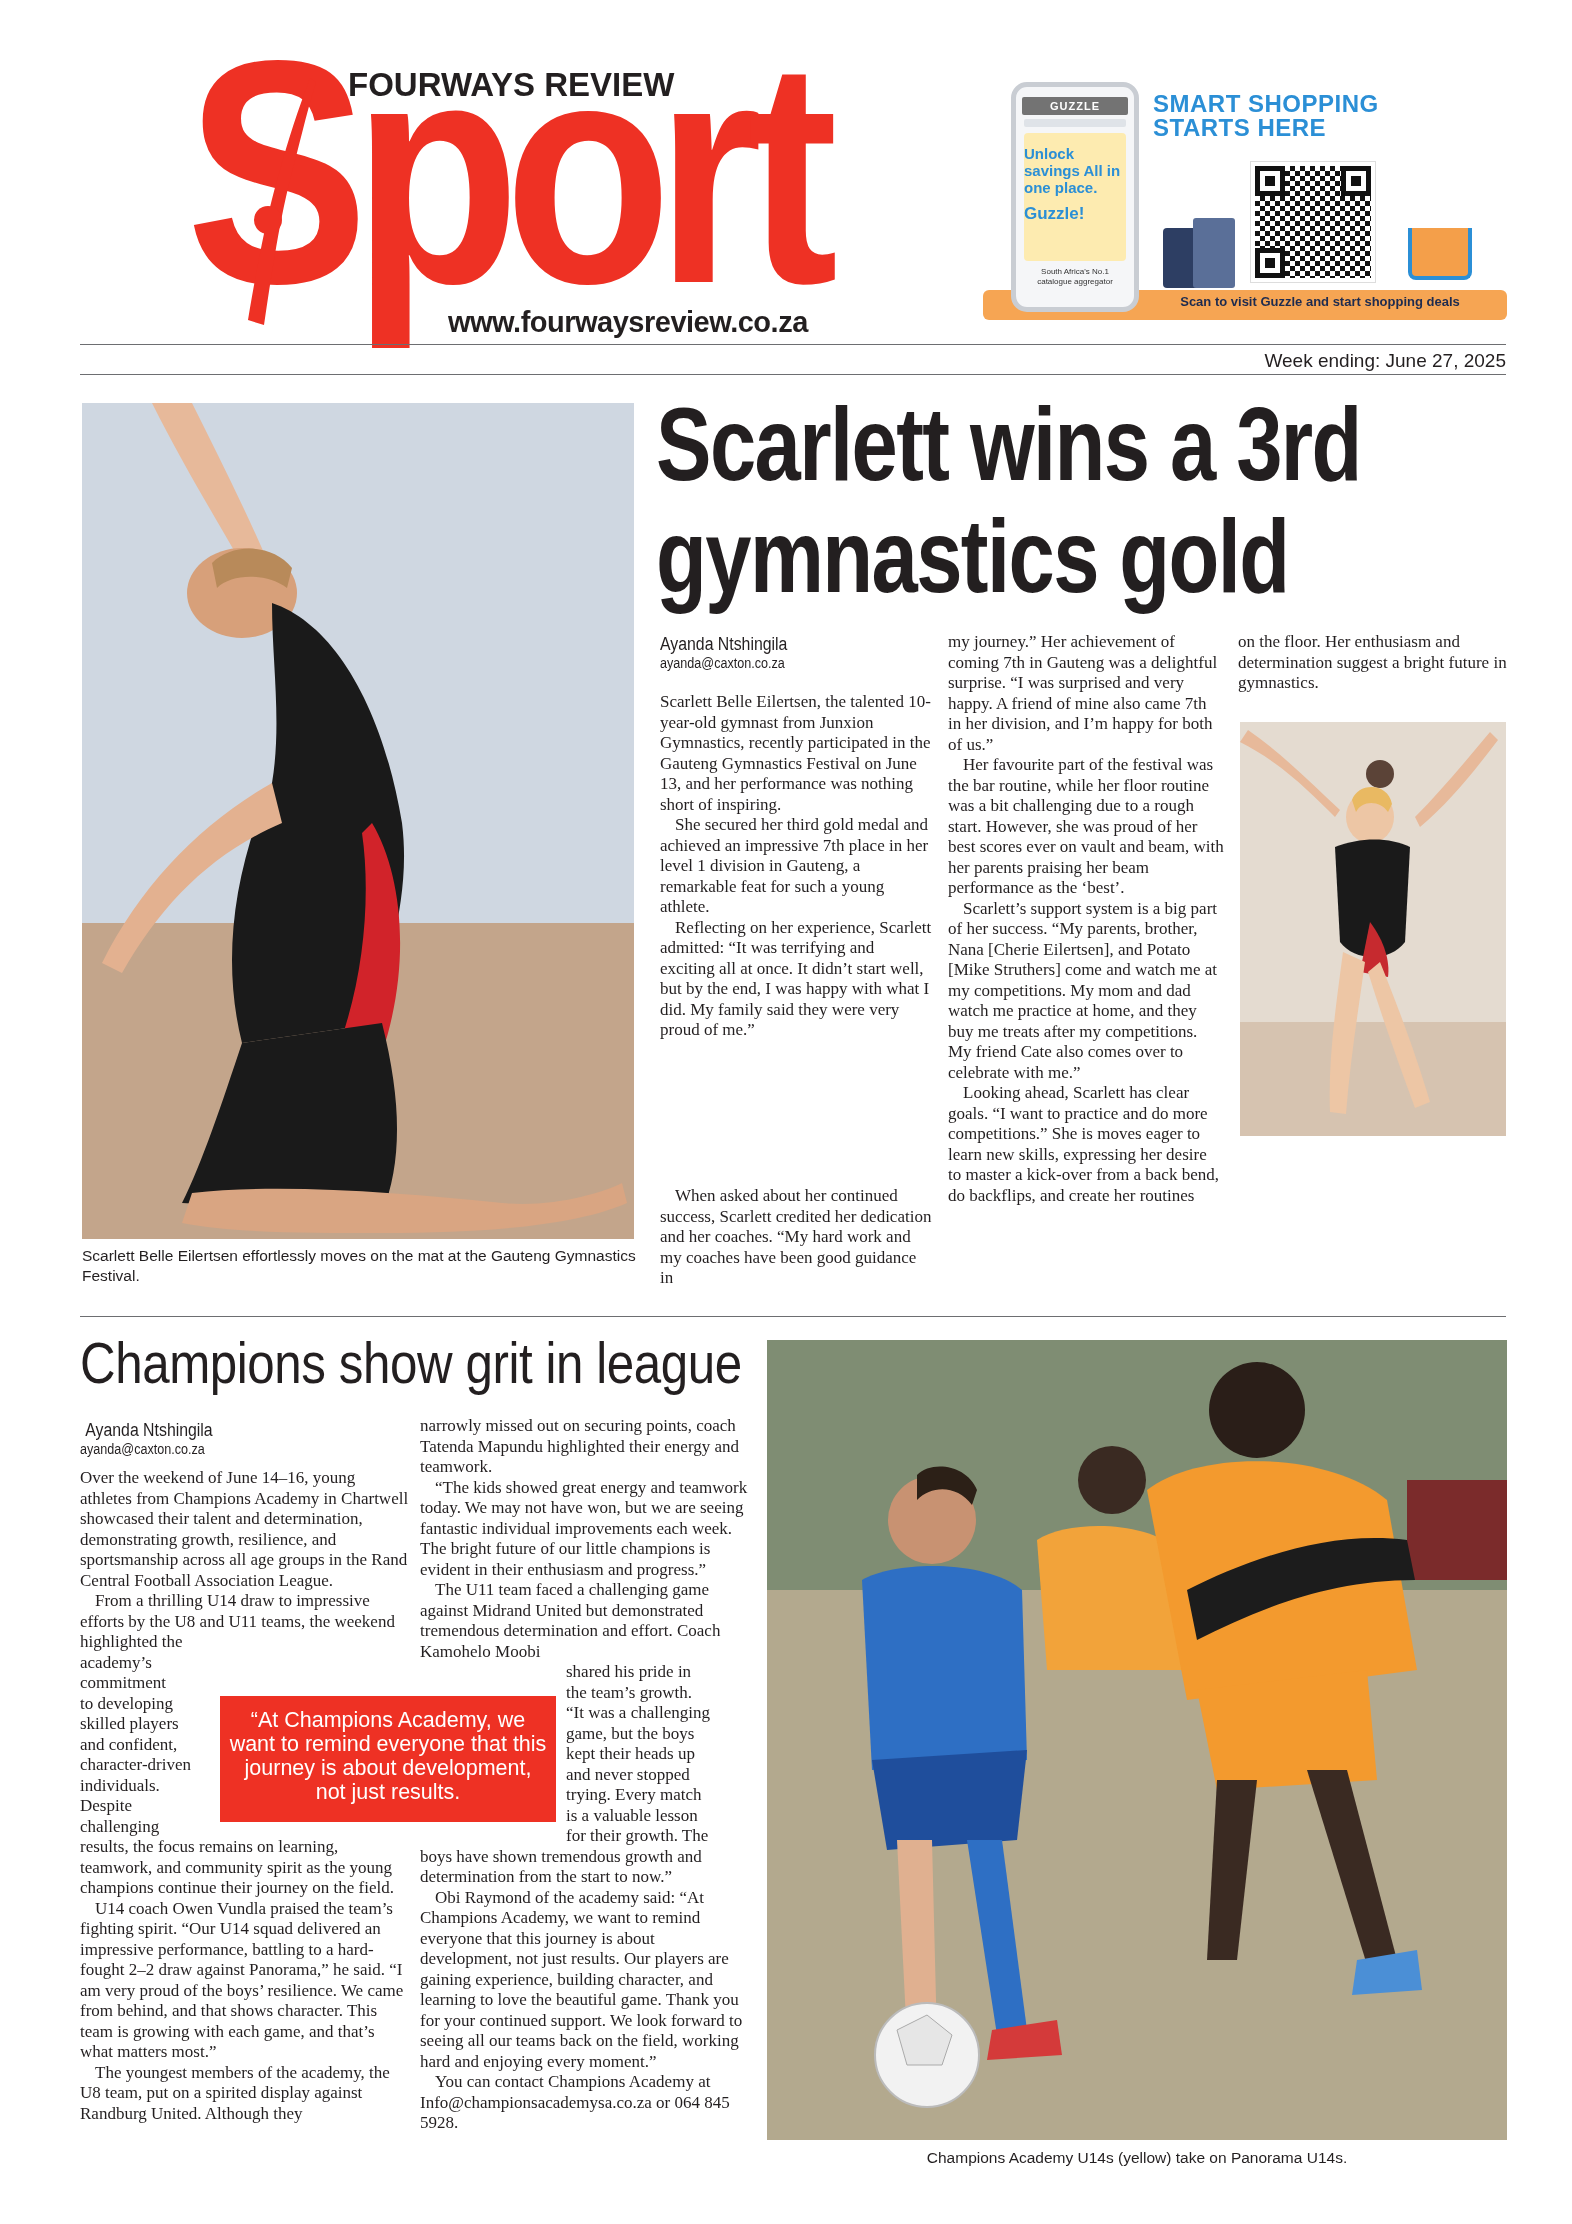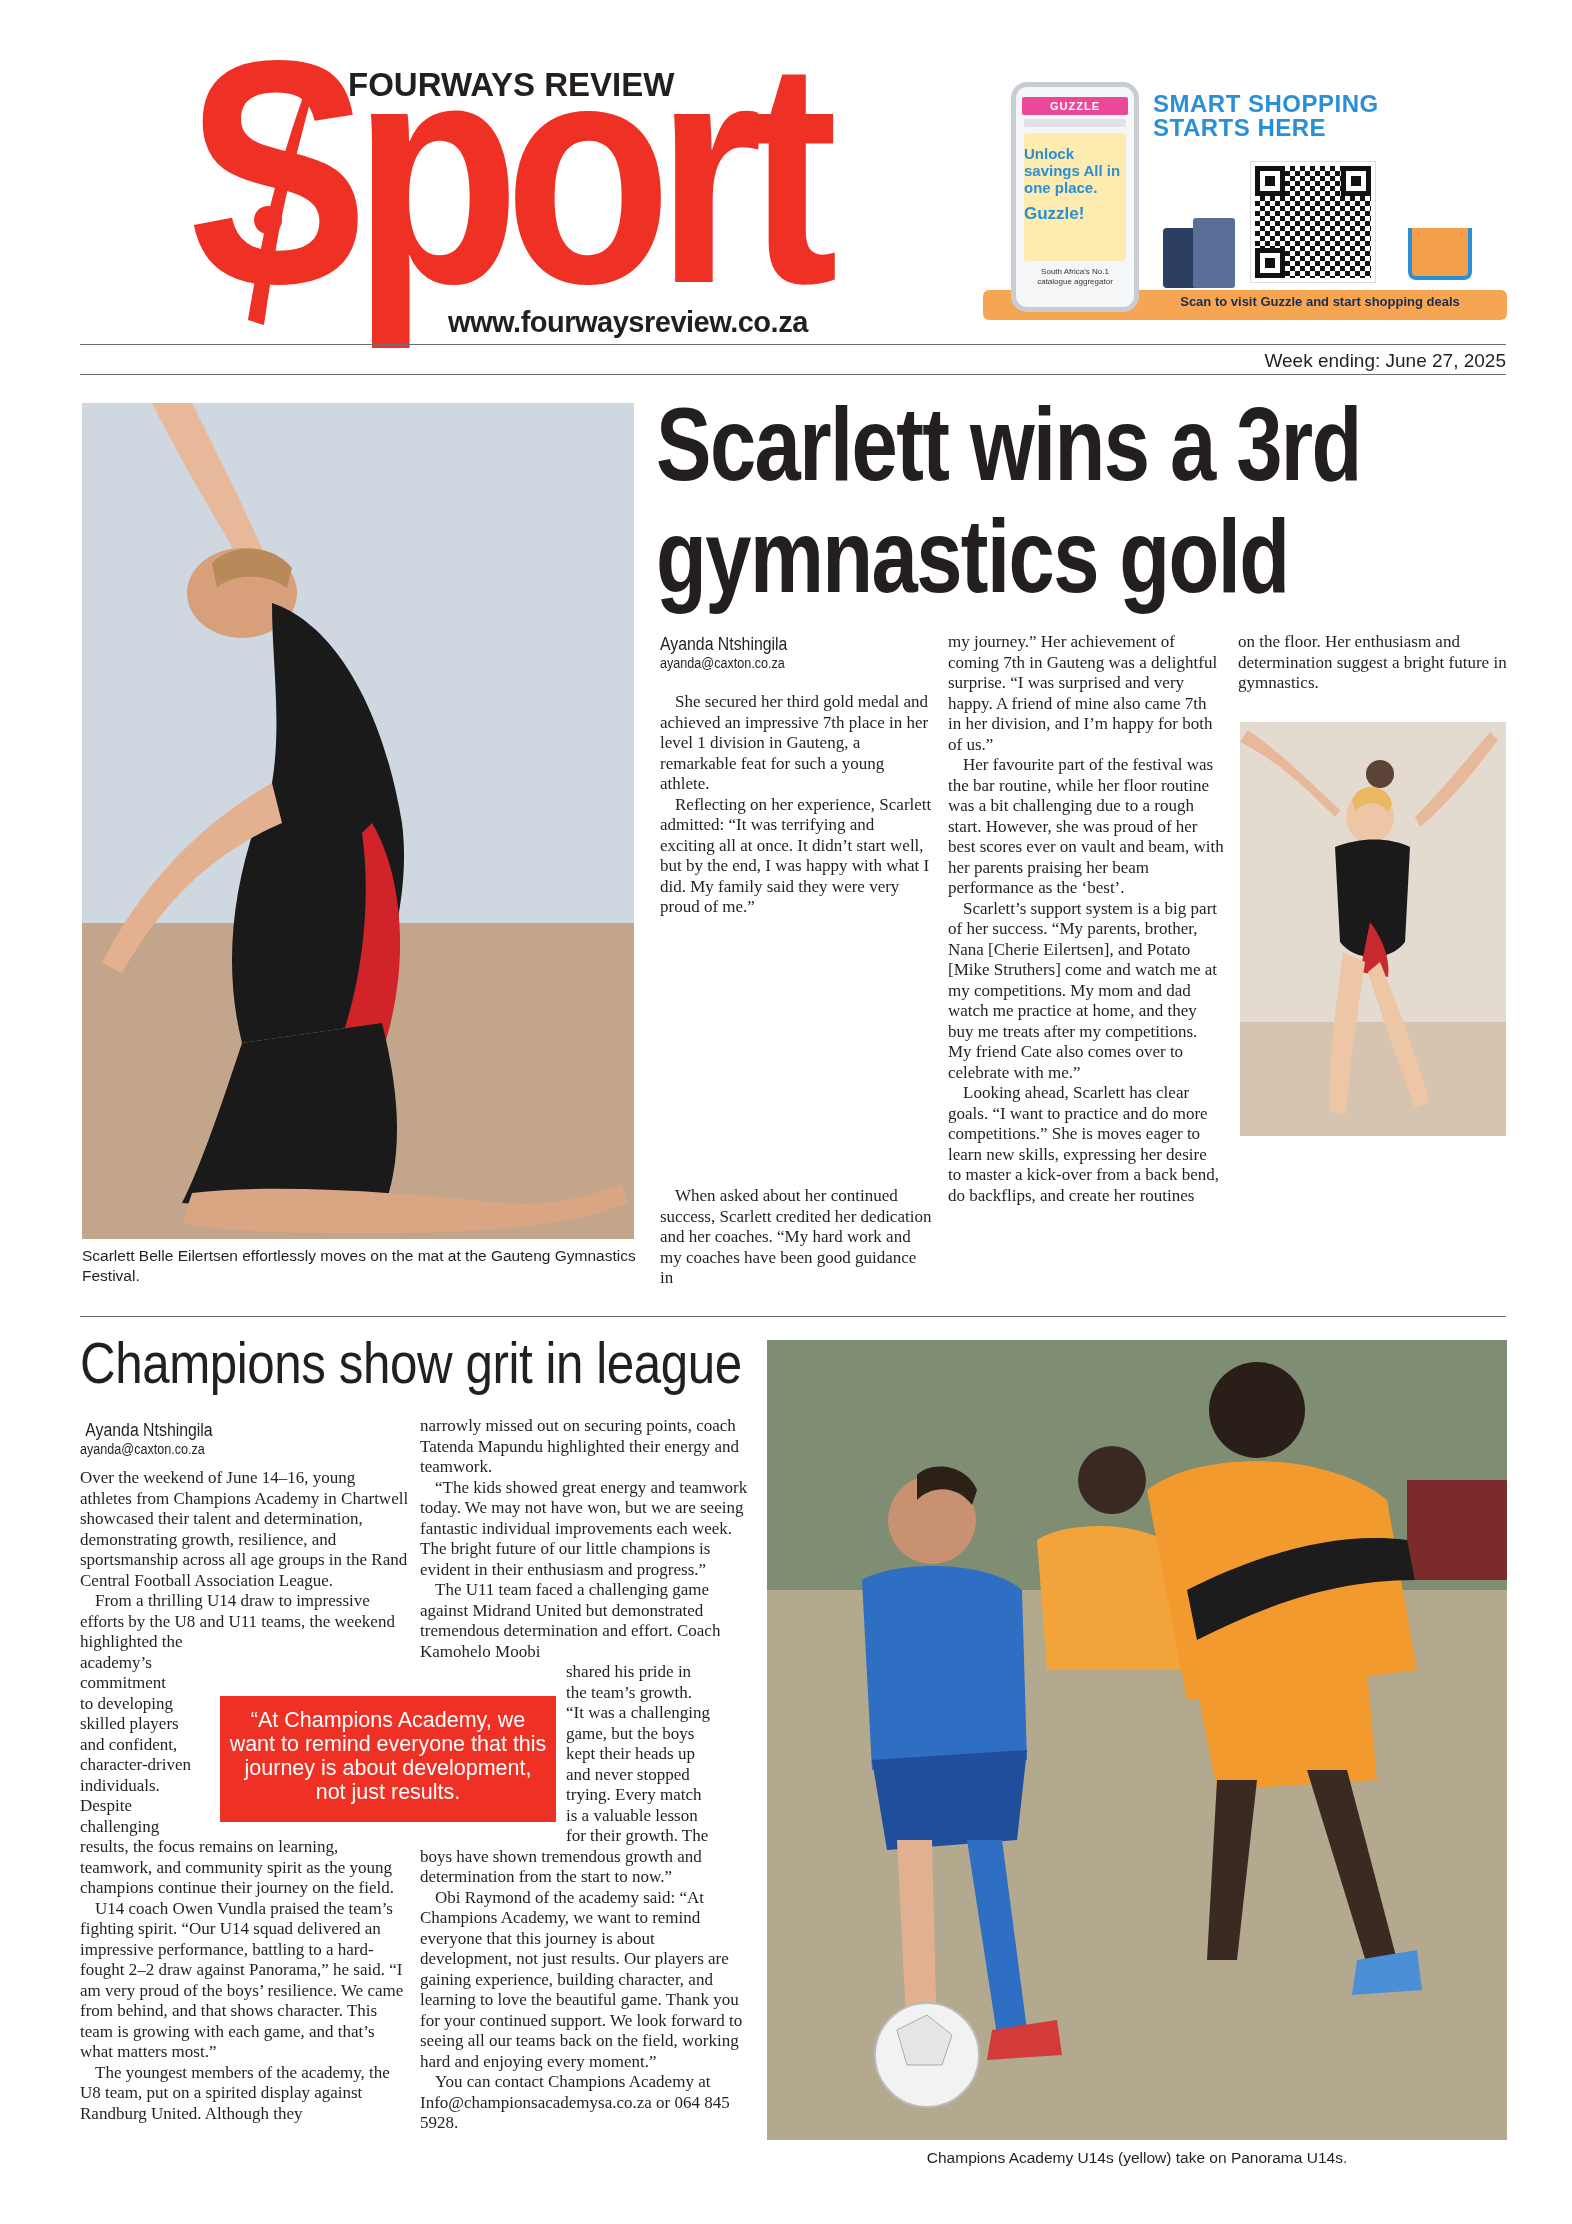--- a/index.html
+++ b/index.html
@@ -41,21 +41,21 @@
     position: absolute; left: 0; top: 216px; width: 524px; text-align: center;
     padding-left: 150px;
     font-family: "Liberation Sans", sans-serif; font-weight: 700; font-size: 13px; color: #1d2b4f;
   }
   .phone {
     position: absolute; left: 28px; top: 4px; width: 128px; height: 230px;
     border: 5px solid #c9cdd3; border-radius: 16px; background: #f5f6f8;
   }
   .phone-bar {
     position: absolute; left: 6px; top: 10px; width: 106px; height: 18px;
-    background: #ec4899; border-radius: 2px;
+    background: #737373; border-radius: 2px;
     font-family: "Liberation Sans", sans-serif; font-weight: 700; font-size: 11px; color: #fff;
     text-align: center; line-height: 18px; letter-spacing: 1px;
   }
   .phone-search { position: absolute; left: 8px; top: 32px; width: 102px; height: 8px; background: #dfe3e8; border-radius: 2px; }
   .phone-card {
     position: absolute; left: 8px; top: 46px; width: 102px; height: 128px;
     background: #fdebb0; border-radius: 4px; text-align: left;
     font-family: "Liberation Sans", sans-serif; font-weight: 700; color: #2b8fd6;
   }
   .phone-card .pc-main { font-size: 15px; line-height: 17px; margin-top: 12px; }
@@ -202,20 +202,21 @@
 
 <div class="headline-1">
   <div>Scarlett wins a 3rd</div>
   <div>gymnastics gold</div>
 </div>
 
 <div class="col" style="left:660px; top:634px; width:272px;">
   <div class="byline-name">Ayanda Ntshingila</div>
   <div class="byline-email">ayanda@caxton.co.za</div>
   <div style="height:20px;"></div>
+  <p class="noindent">Scarlett Belle Eilertsen, the talented 10-year-old gymnast from Junxion Gymnastics, recently participated in the Gauteng Gymnastics Festival on June 13, and her performance was nothing short of inspiring.</p>
   <p>She secured her third gold medal and achieved an impressive 7th place in her level 1 division in Gauteng, a remarkable feat for such a young athlete.</p>
   <p>Reflecting on her experience, Scarlett admitted: “It was terrifying and exciting all at once. It didn’t start well, but by the end, I was happy with what I did. My family said they were very proud of me.”</p>
 </div>
 <div class="col" style="left:660px; top:1186px; width:272px;">
   <p>When asked about her continued success, Scarlett credited her dedication and her coaches. “My hard work and my coaches have been good guidance in</p>
 </div>
 
 <div class="col" style="left:948px; top:632px; width:276px;">
   <p class="noindent">my journey.” Her achievement of coming 7th in Gauteng was a delightful surprise. “I was surprised and very happy. A friend of mine also came 7th in her division, and I’m happy for both of us.”</p>
   <p>Her favourite part of the festival was the bar routine, while her floor routine was a bit challenging due to a rough start. However, she was proud of her best scores ever on vault and beam, with her parents praising her beam performance as the ‘best’.</p>

